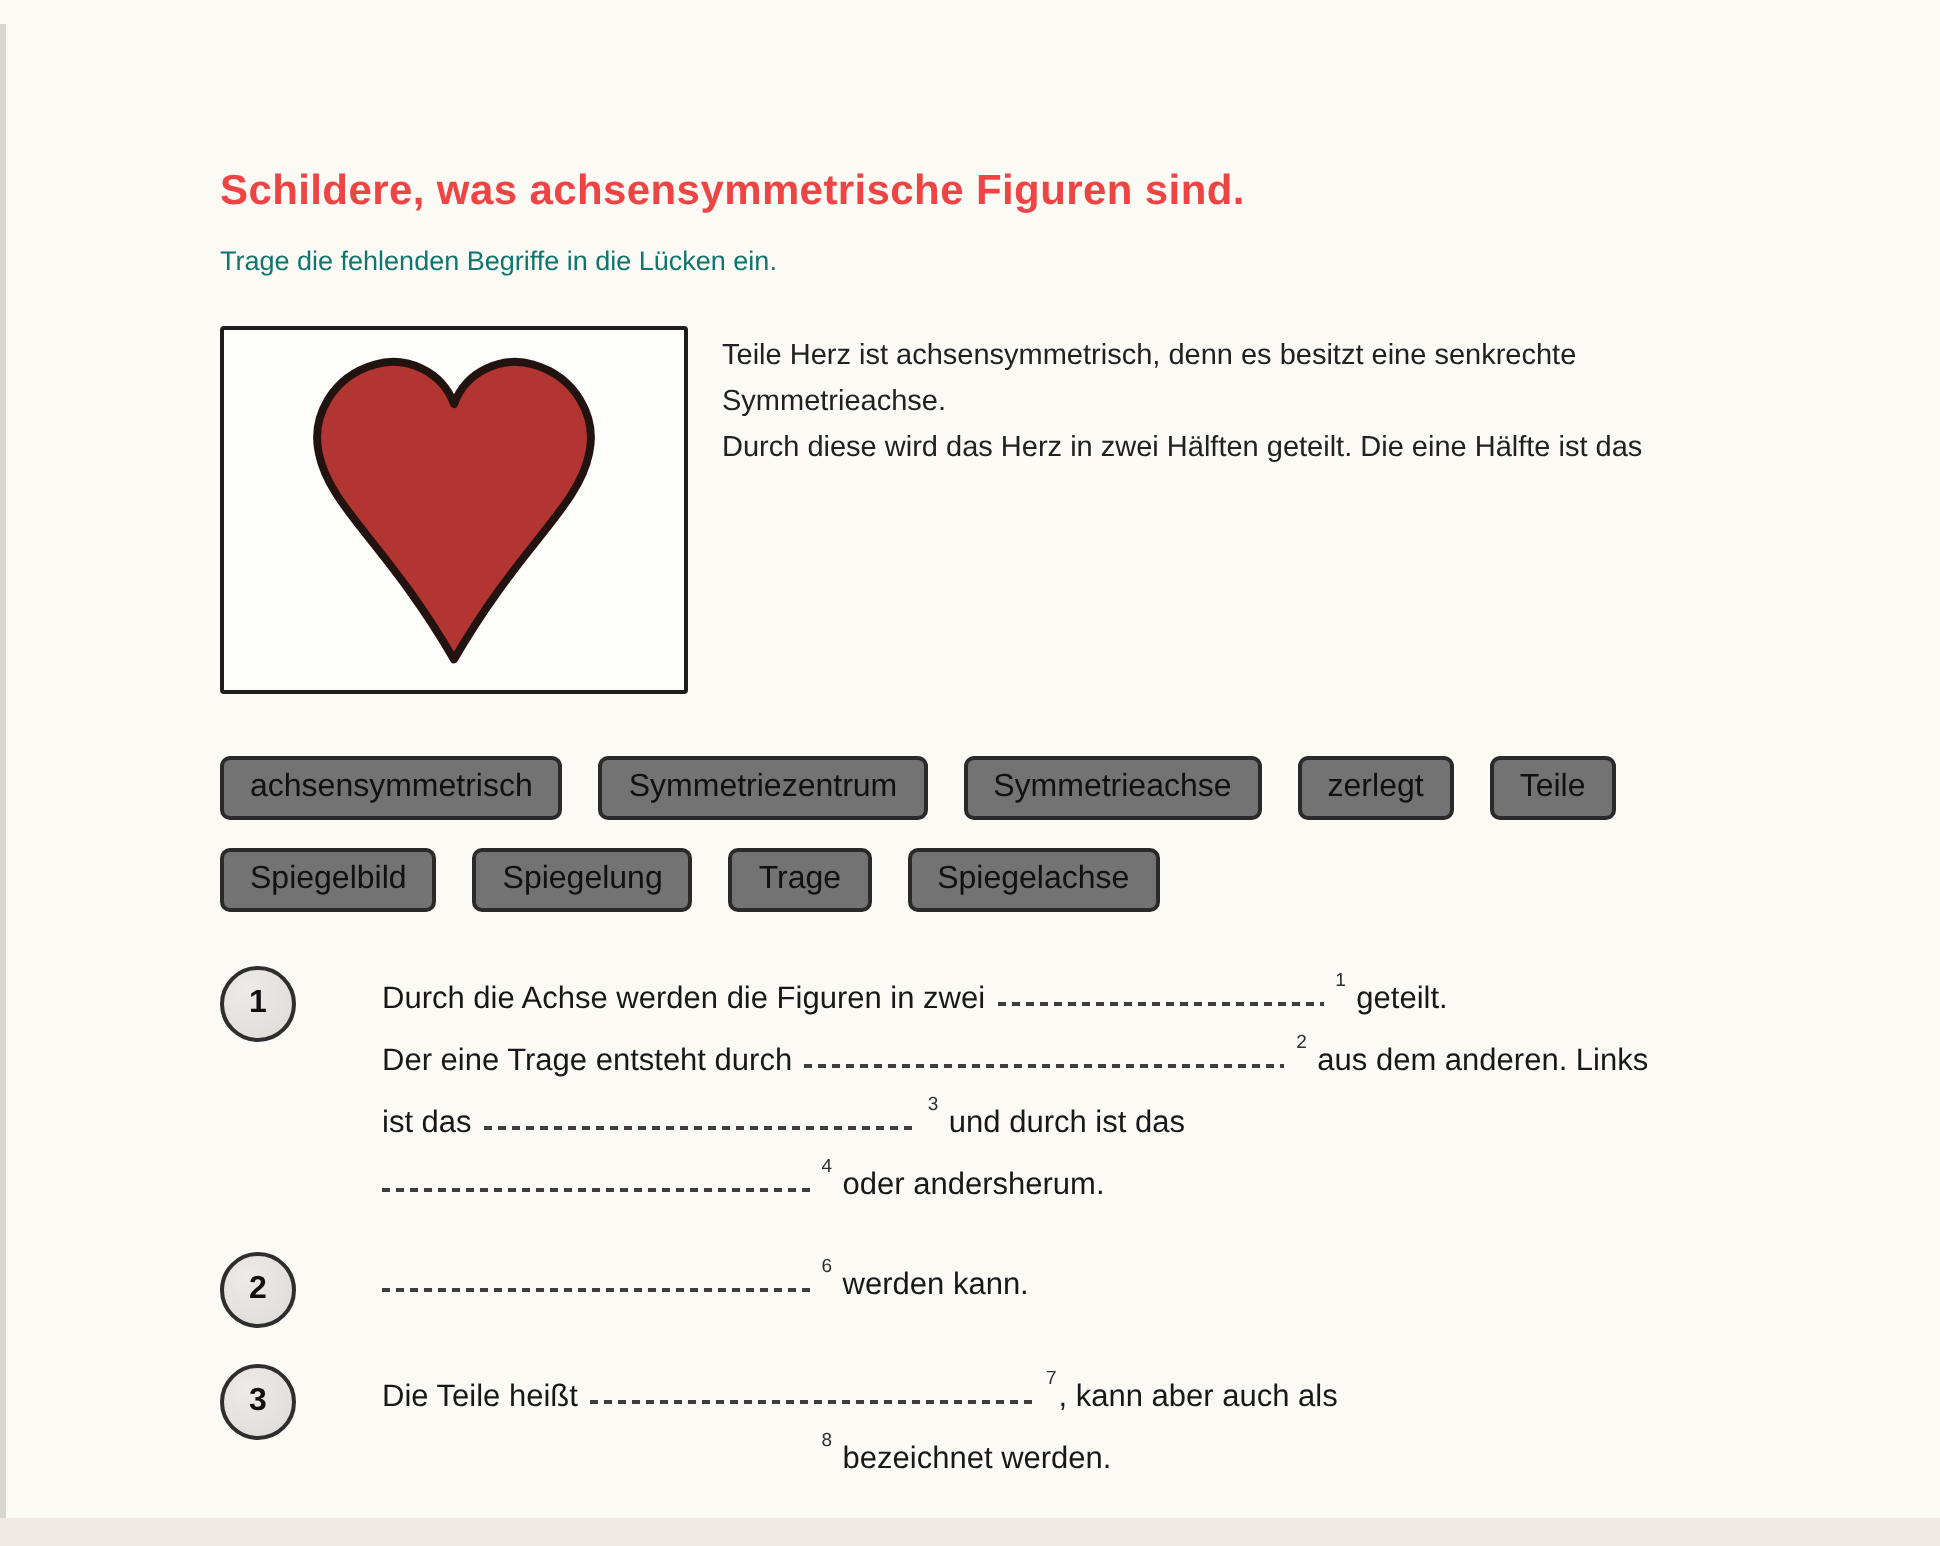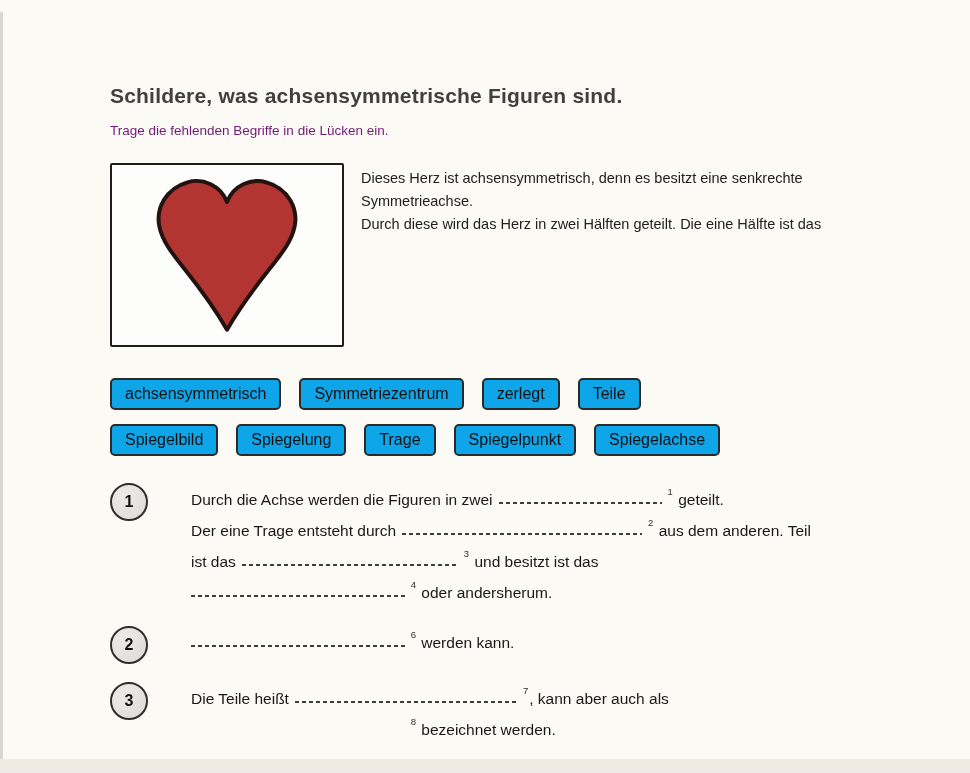--- a/index.html
+++ b/index.html
@@ -10,40 +10,40 @@
     color:#1c1c1c;
     position:relative;
     overflow:hidden;
   }
   .edge-left   { position:absolute; left:0; top:12px; bottom:8px; width:3px; background:#d8d6d1; }
   .edge-bottom { position:absolute; left:0; right:0; bottom:0; height:14px; background:#f0eae5; }
 
   .page { position:absolute; left:110px; top:84px; width:790px; }
 
   .title {
-    font-size:21px; font-weight:bold; margin:0; color:#404040; letter-spacing:.2px;
+    font-size:21px; font-weight:bold; margin:0; color:#ef4444; letter-spacing:.2px;
   }
   .subtitle {
-    font-size:13.5px; color:#701a75; margin:15px 0 0 0;
+    font-size:13.5px; color:#0f766e; margin:15px 0 0 0;
   }
 
   .hero { display:flex; align-items:flex-start; margin-top:25px; }
   .heart-box {
     width:230px; height:180px; flex:none;
     border:2px solid #1d1d1d; border-radius:2px;
     background:#fdfdfb;
     display:flex; align-items:center; justify-content:center;
   }
   .hero-text { margin-left:17px; padding-top:4px; font-size:14.5px; line-height:23px; color:#212121; }
 
   .wordbank { margin-top:31px; }
   .wb-row { display:flex; gap:18px; margin-bottom:14px; }
   .chip {
     border:2px solid #2a2a2a; border-radius:5px;
-    background:#0ea5e9; color:#111;
+    background:#737373; color:#111;
     padding:3px 13px; font-size:16px; line-height:22px;
     white-space:nowrap; cursor:pointer;
   }
 
   .questions { margin-top:28px; }
   .question { display:flex; margin-bottom:19px; }
   .qnum {
     width:34px; height:34px; flex:none; margin-top:-1px;
     border:2px solid #2e2e2e; border-radius:50%;
     background:radial-gradient(circle at 35% 30%, #ecebe8, #dddbd7);
@@ -79,55 +79,55 @@
         <path d="M50 17
                  C 46 6, 34 1, 24 4
                  C 10 8, 3 21, 5.5 33
                  C 9 51, 28 63, 50 101
                  C 72 63, 91 51, 94.5 33
                  C 97 21, 90 8, 76 4
                  C 66 1, 54 6, 50 17 Z" fill="#b23531" stroke="#231310" stroke-width="2.6" stroke-linejoin="round"></path>
       </svg>
     </div>
     <div class="hero-text">
-      <div>Dieses Herz ist achsensymmetrisch, denn es besitzt eine senkrechte</div>
+      <div>Teile Herz ist achsensymmetrisch, denn es besitzt eine senkrechte</div>
       <div>Symmetrieachse.</div>
       <div>Durch diese wird das Herz in zwei Hälften geteilt. Die eine Hälfte ist das</div>
     </div>
   </div>
 
   <div class="wordbank">
     <div class="wb-row">
       <button class="chip">achsensymmetrisch</button>
       <button class="chip">Symmetriezentrum</button>
+      <button class="chip">Symmetrieachse</button>
       <button class="chip">zerlegt</button>
       <button class="chip">Teile</button>
     </div>
     <div class="wb-row">
       <button class="chip">Spiegelbild</button>
       <button class="chip">Spiegelung</button>
       <button class="chip">Trage</button>
-      <button class="chip">Spiegelpunkt</button>
       <button class="chip">Spiegelachse</button>
     </div>
   </div>
 
   <div class="questions">
 
     <div class="question">
       <div class="qnum">1</div>
       <div class="qbody">
         <div class="cloze-line">
           <span>Durch die Achse werden die Figuren in zwei </span><span class="blank" style="width:175px"><span class="dash-line"></span><span class="sub">1</span></span><span> geteilt.</span>
         </div>
         <div class="cloze-line">
-          <span>Der eine Trage entsteht durch </span><span class="blank" style="width:252px"><span class="dash-line"></span><span class="sub">2</span></span><span> aus dem anderen. Teil</span>
+          <span>Der eine Trage entsteht durch </span><span class="blank" style="width:252px"><span class="dash-line"></span><span class="sub">2</span></span><span> aus dem anderen. Links</span>
         </div>
         <div class="cloze-line">
-          <span>ist das </span><span class="blank" style="width:228px"><span class="dash-line"></span><span class="sub">3</span></span><span> und besitzt ist das</span>
+          <span>ist das </span><span class="blank" style="width:228px"><span class="dash-line"></span><span class="sub">3</span></span><span> und durch ist das</span>
         </div>
         <div class="cloze-line">
           <span></span><span class="blank" style="width:226px;margin-left:0"><span class="dash-line"></span><span class="sub">4</span></span><span> oder andersherum.</span>
         </div>
       </div>
     </div>
 
     <div class="question">
       <div class="qnum">2</div>
       <div class="qbody">

